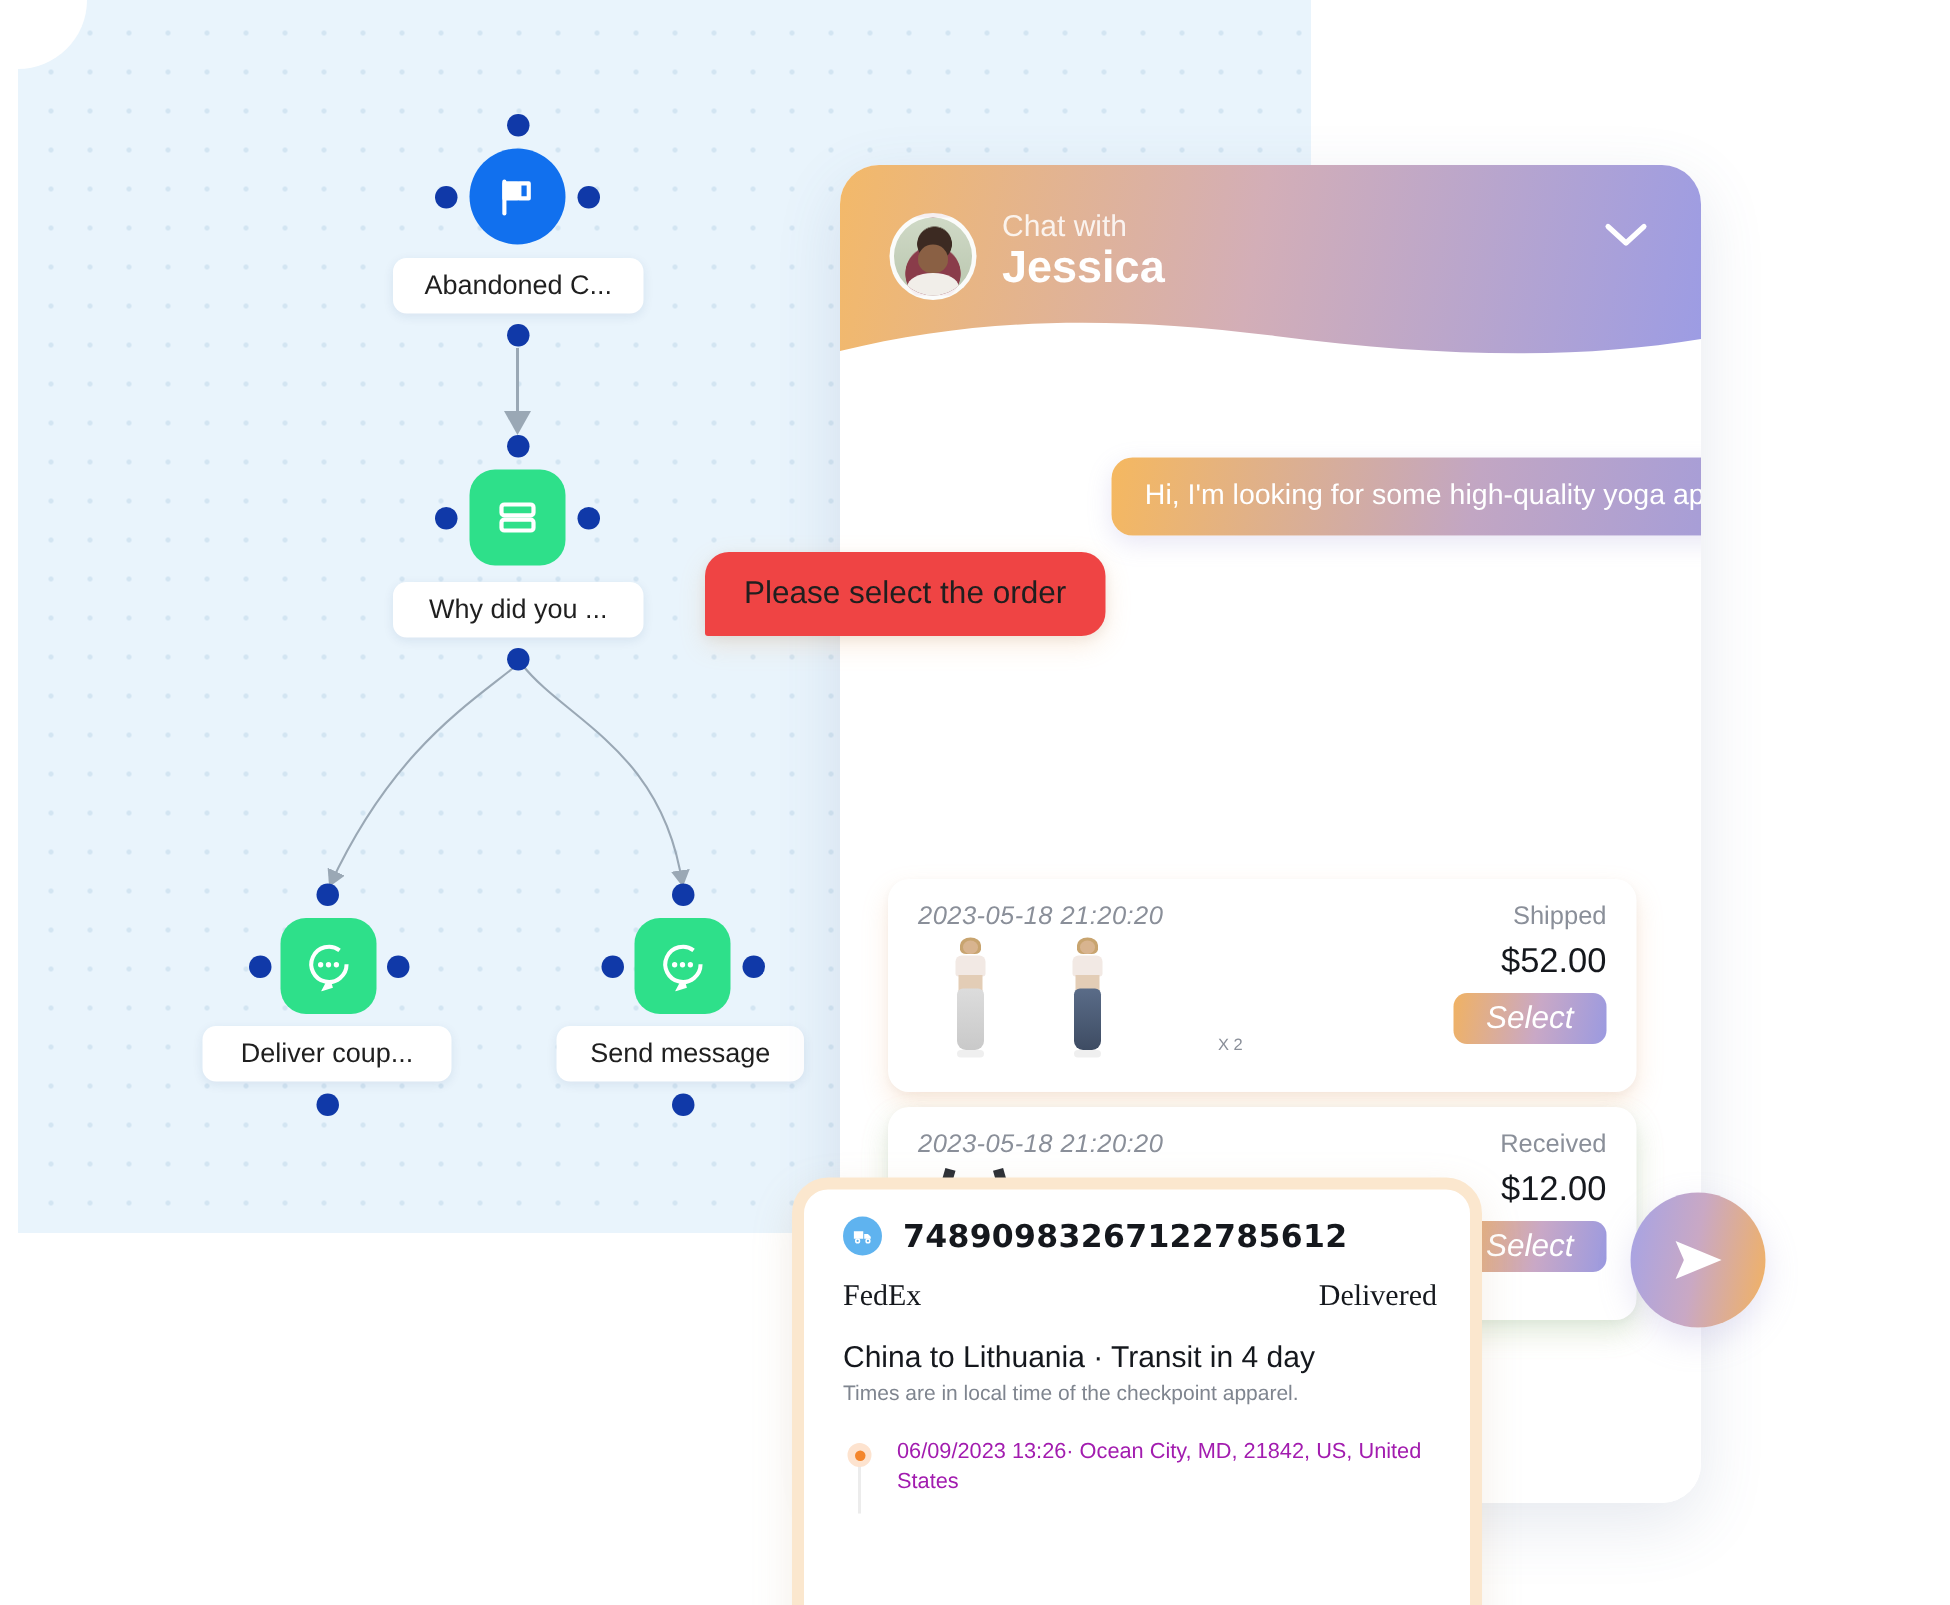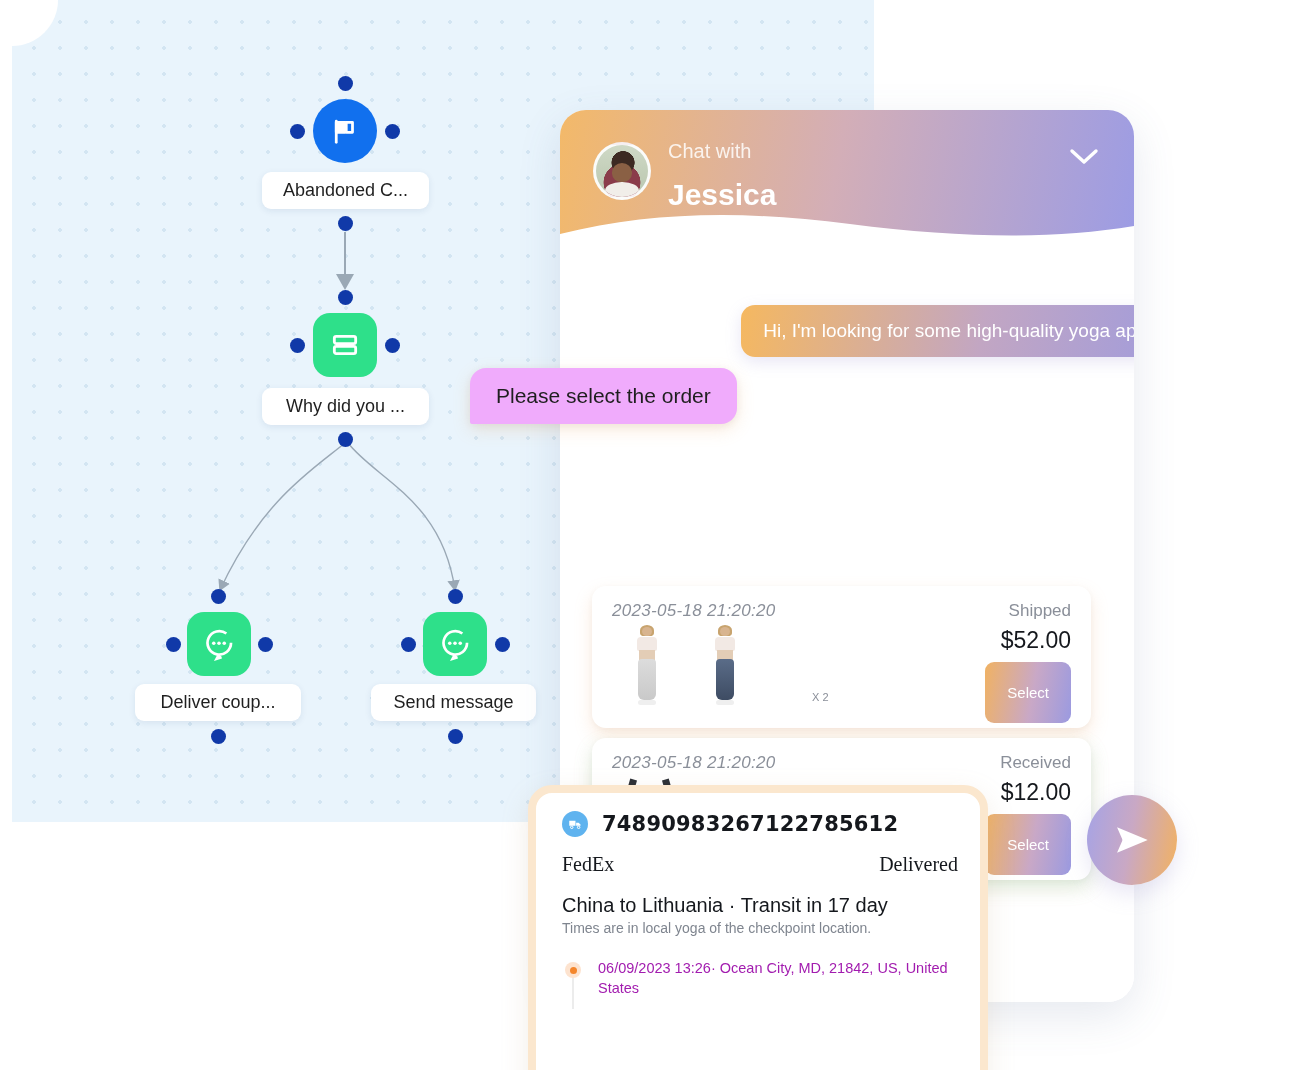--- a/index.html
+++ b/index.html
@@ -48,21 +48,21 @@
   }
   .edge-label {
     position: absolute; background: #fff; color: #1f1f1f;
     border-radius: 9px; padding: 8px 16px; font-size: 18px;
     white-space: nowrap; box-shadow: 0 2px 7px rgba(20,60,110,.09);
   }
 
   
   .order-tooltip {
     position: absolute; left: 470px; top: 368px;
-    background: #f0abfc; color: #1f1f1f;
+    background: #ef4444; color: #1f1f1f;
     font-size: 21px; padding: 16px 26px;
     border-radius: 16px 16px 16px 2px;
     box-shadow: 0 6px 18px rgba(233,160,90,.20), 0 2px 8px rgba(0,0,0,.06);
     z-index: 12;
   }
 
   
   .chat-panel {
     position: absolute; left: 560px; top: 110px;
     width: 574px; height: 892px;
@@ -91,21 +91,21 @@
   }
   .avatar .shirt {
     position:absolute; left:18%; bottom:-6%; width:64%; height:34%;
     background:#f1eee9; border-radius:50% 50% 0 0;
   }
   .chat-with {
     position: absolute; left: 108px; top: 30px;
     font-size: 20px; color: rgba(255,255,255,.84);
   }
   .chat-name {
-    position: absolute; left: 108px; top: 68px;
+    position: absolute; left: 108px; top: 52px;
     font-size: 30px; font-weight: 700; color: #fff;
   }
   .chevron-btn {
     position: absolute; right: 30px; top: 30px;
     width: 40px; height: 32px; cursor: pointer;
   }
 
   .chat-body { position: relative; height: 757px; background: #fff; }
 
   .bubble-user {
@@ -135,23 +135,23 @@
     font-size: 17px; color: #25282e; line-height: 1.28;
     width: 250px; margin-left: 18px; padding-top: 4px;
   }
   .qty { font-size: 11px; color: #8a8f99; }
   .qty.pos1 { position: absolute; left: 200px; bottom: 2px; }
   .qty.pos2 { position: absolute; left: 118px; bottom: 0px; }
   .order-right { position: absolute; right: 0; top: 0; text-align: right; }
   .price { font-size: 23px; color: #15181d; font-weight: 400; }
   .select-btn {
     margin-top: 8px; display: inline-block;
-    padding: 22px 22px; border-radius: 9px;
+    padding: 5px 22px; border-radius: 9px;
     background: linear-gradient(100deg, #f0b263 0%, #c9a8c6 55%, #9b9ae0 100%);
-    color: #fff; font-size: 15px; border: none; cursor: pointer;
+    color: #fff; font-size: 21px; border: none; cursor: pointer; font-style: italic;
   }
 
   
   .m-head { position:absolute; left:39%; top:0; width:22%; height:12%; background:#d8b48f; border-radius:50%; }
   .m-hair { position:absolute; left:34%; top:-2%; width:32%; height:14%; background:#c8a46f; border-radius:50% 50% 30% 30%; }
   .m-top  { position:absolute; left:28%; top:13%; width:44%; height:18%; background:#f2e9e4; border-radius:4px 4px 2px 2px; }
   .m-mid  { position:absolute; left:32%; top:30%; width:36%; height:13%; background:#e3cdb6; }
   .m-legs { position:absolute; left:30%; top:41%; width:40%; height:52%; border-radius:4px 4px 6px 6px; }
   .m-legs.grey { background: linear-gradient(#dcdcdc,#c9c9c9); }
   .m-legs.denim { background: linear-gradient(#5a6c88,#3e4c63); }
@@ -396,22 +396,22 @@
           <circle cx="6" cy="16.5" r="2" fill="#5fb3ef" stroke="#fff" stroke-width="1.6"></circle>
           <circle cx="17" cy="16.5" r="2" fill="#5fb3ef" stroke="#fff" stroke-width="1.6"></circle>
         </svg>
       </span>
       <span class="track-no">74890983267122785612</span>
     </div>
     <div class="track-carrier-row">
       <span>FedEx</span>
       <span>Delivered</span>
     </div>
-    <div class="track-route">China to Lithuania · Transit in 17 day</div>
-    <div class="track-note">Times are in local yoga of the checkpoint location.</div>
+    <div class="track-route">China to Lithuania · Transit in 4 day</div>
+    <div class="track-note">Times are in local time of the checkpoint apparel.</div>
     <div class="timeline">
       <span class="tl-dot">
           <i></i>
         </span>
       <div class="tl-meta">06/09/2023 13:26· Ocean City, MD, 21842, US, United States</div>
     </div>
   </div>
 
 </div>
 

